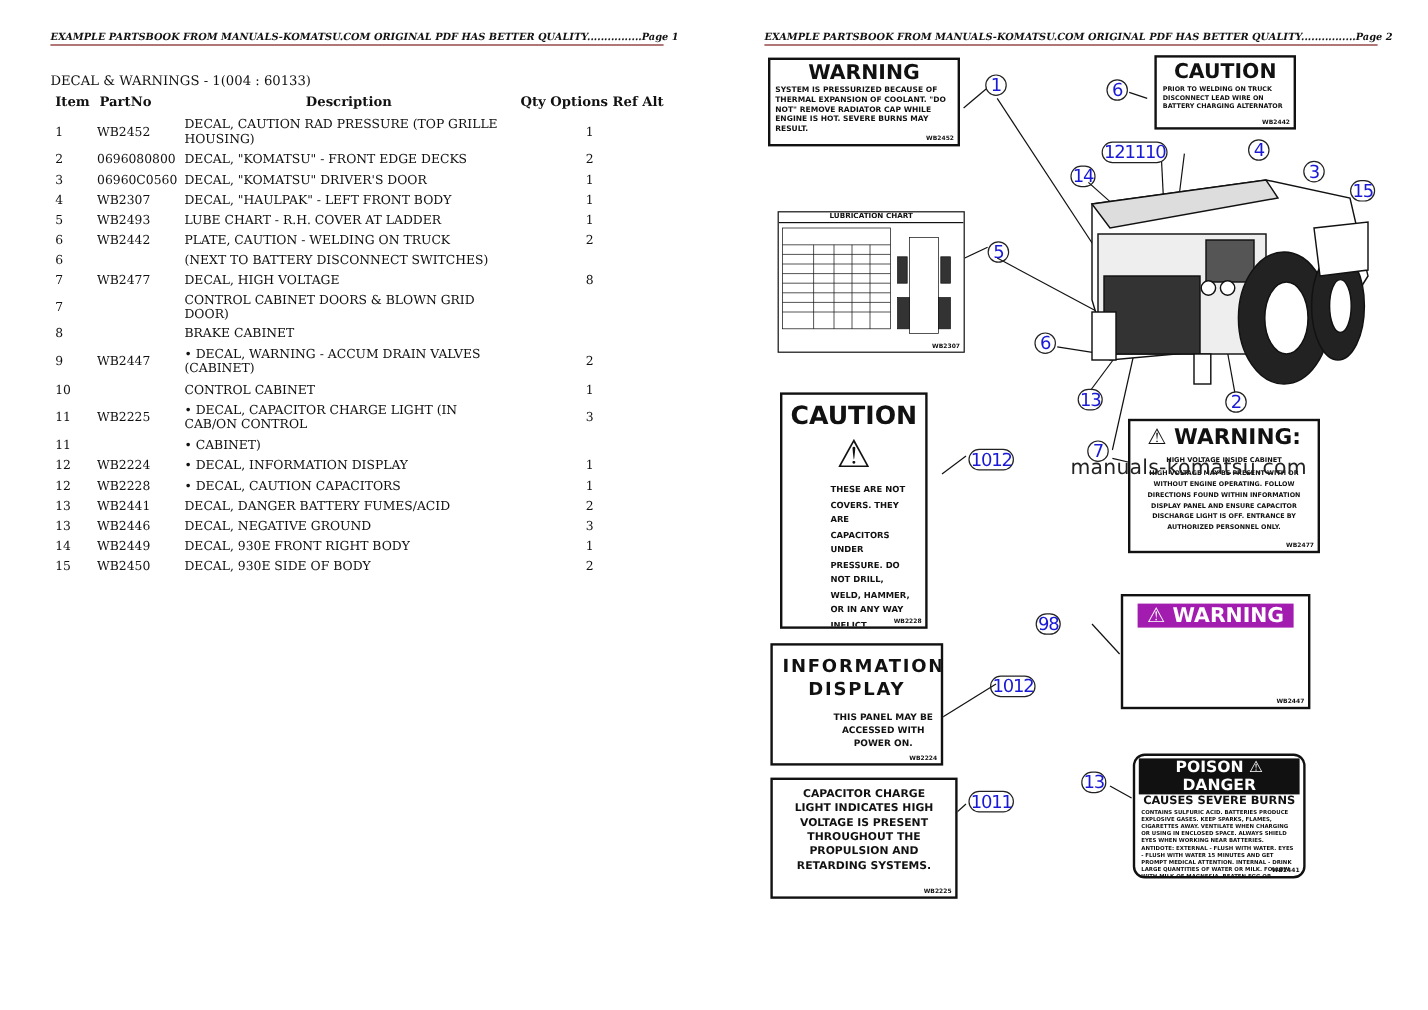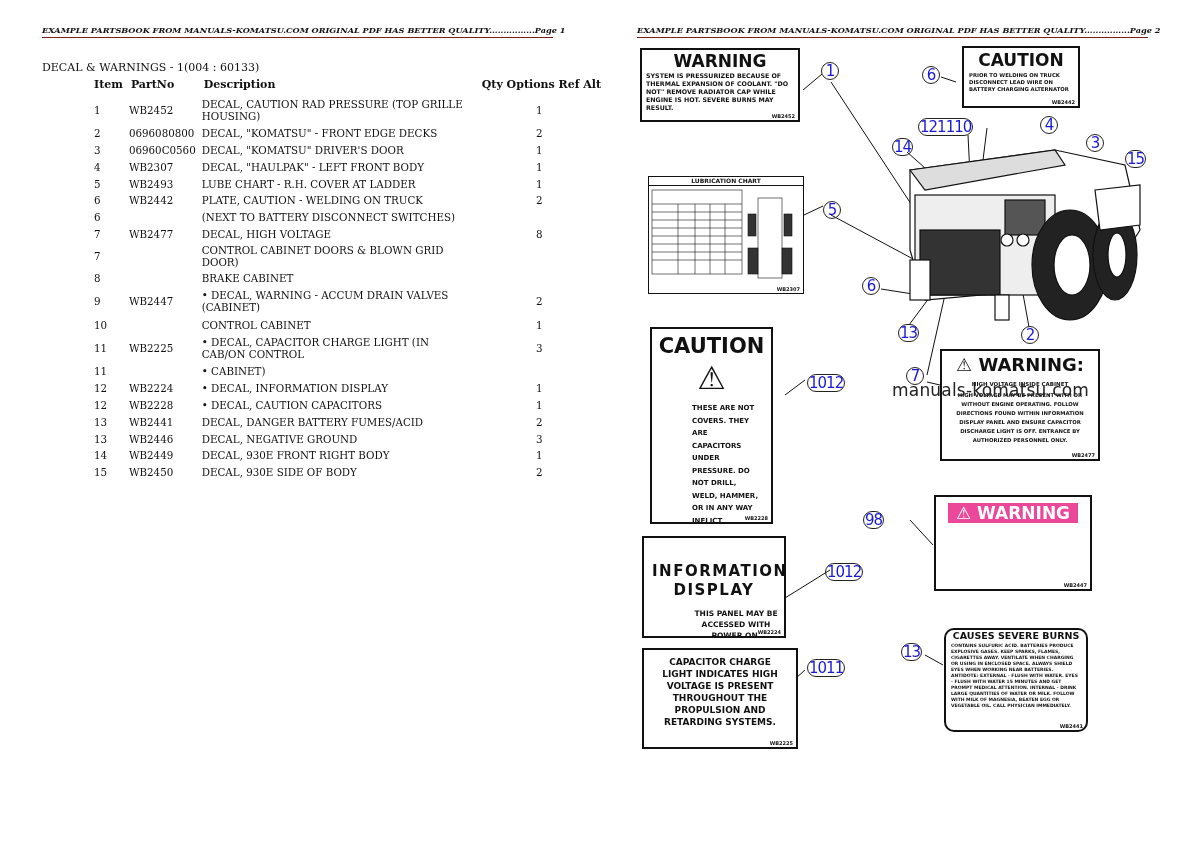--- a/index.html
+++ b/index.html
@@ -6,23 +6,23 @@
   body { width:1190px; height:842px; position:relative; overflow:hidden; font-family:"DejaVu Serif", serif; color:#111; }
   .page { position:absolute; top:0; height:842px; }
   #page1 { left:0; width:595px; }
   #page2 { left:595px; width:595px; }
   .hdr { position:absolute; top:25px; font-family:"DejaVu Serif", serif; font-style:italic; font-weight:bold; font-size:8.2px; text-align:right; border-bottom:1px solid #7f1d1d; padding-bottom:2px; white-space:nowrap; }
   #page1 .hdr { left:42px; width:511px; }
   #page2 .hdr { left:42px; width:511px; }
   .crumbs { position:absolute; left:42px; top:45px; font-size:11px; white-space:nowrap; }
   .crumbs a { color:#1a1ad6; text-decoration:underline; margin-right:4px; cursor:pointer; }
   .subtitle { position:absolute; left:42px; top:61px; font-size:11px; white-space:nowrap; }
-  table.parts { position:absolute; left:42px; top:76px; border-collapse:collapse; font-size:10.3px; width:515px;margin-left:48px; }
+  table.parts { position:absolute; left:42px; top:76px; border-collapse:collapse; font-size:10.3px; width:515px; }
   table.parts th { font-weight:bold; font-size:11px; text-align:left; padding:2px 4px 4px 4px; white-space:nowrap; }
-  table.parts th.desc { text-align:left; }
+  table.parts th.desc { text-align:center; }
   table.parts td { vertical-align:middle; padding:1px 4px; line-height:12.5px; }
   table.parts td.item { width:24px; }
   table.parts td.part { width:64px; white-space:nowrap; padding-left:2px; }
   table.parts td.desc { width:290px; padding-left:2px; }
   table.parts td.qty { width:24px; text-align:center; padding-left:0; }
   table.parts tr { height:16.8px; }
   table.parts tr.tall { height:30px; }
   .decal { position:absolute; border:2px solid #111; background:#fff; box-sizing:border-box; font-family:"DejaVu Sans", sans-serif; color:#111; text-align:center; overflow:hidden; }
   .decal .code { position:absolute; right:3px; bottom:1px; font-size:5px; font-weight:bold; }
   .callout { position:absolute; height:18px; min-width:18px; border:1px solid #222; border-radius:9px; font-family:"DejaVu Sans", sans-serif; font-size:15px; color:#1a1ad6; line-height:17px; text-align:center; background:transparent; padding:0 1px; box-sizing:border-box; letter-spacing:-1px; cursor:pointer; }
@@ -263,36 +263,37 @@
   </div>
 
   <div class="decal" style="left:345px;top:349px;width:160px;height:112px;">
     <div style="font-weight:bold;font-size:18px;line-height:22px;margin-top:3px;"><span>⚠</span> <span>WARNING:</span></div>
     <div style="font-size:5.5px;font-weight:bold;margin-top:5px;">HIGH VOLTAGE INSIDE CABINET</div>
     <div style="font-size:5.3px;line-height:9px;padding:4px 6px;font-weight:bold;">HIGH VOLTAGE MAY BE PRESENT WITH OR WITHOUT ENGINE OPERATING. FOLLOW DIRECTIONS FOUND WITHIN INFORMATION DISPLAY PANEL AND ENSURE CAPACITOR DISCHARGE LIGHT IS OFF. ENTRANCE BY AUTHORIZED PERSONNEL ONLY.</div>
     <span class="code">WB2477</span>
   </div>
 
   <div class="decal" style="left:339px;top:495px;width:158px;height:96px;">
-    <div style="background:#ec4899;color:#fff;font-weight:bold;font-size:17px;line-height:20px;margin:6px 12px 4px 12px;"><span>⚠</span> <span>WARNING</span></div>
+    <div style="background:#a21caf;color:#fff;font-weight:bold;font-size:17px;line-height:20px;margin:6px 12px 4px 12px;"><span>⚠</span> <span>WARNING</span></div>
     <span class="code">WB2447</span>
   </div>
 
   <div class="decal" style="left:47px;top:536px;width:144px;height:102px;">
-    <div style="font-weight:bold;font-size:15px;line-height:19px;letter-spacing:1.5px;margin-top:24px;padding:0 8px;">INFORMATION DISPLAY</div>
+    <div style="font-weight:bold;font-size:15px;line-height:19px;letter-spacing:1.5px;margin-top:8px;padding:0 8px;">INFORMATION DISPLAY</div>
     <div style="font-size:7.5px;line-height:11px;padding:8px 4px 0 4px;font-weight:bold;margin-left:44px;">THIS PANEL MAY BE ACCESSED WITH POWER ON.</div>
     <span class="code">WB2224</span>
   </div>
 
   <div class="decal" style="left:47px;top:648px;width:156px;height:101px;">
     <div style="font-size:9px;line-height:12px;padding:6px 14px;font-weight:bold;">CAPACITOR CHARGE LIGHT INDICATES HIGH VOLTAGE IS PRESENT THROUGHOUT THE PROPULSION AND RETARDING SYSTEMS.</div>
     <span class="code">WB2225</span>
   </div>
 
   <div class="decal" style="left:349px;top:628px;width:144px;height:104px;border-radius:10px;">
+    <div style="background:#111;color:#fff;font-weight:bold;font-size:13px;line-height:15px;margin:2px 3px 0 3px;">POISON ⚠ DANGER</div>
     <div style="font-weight:bold;font-size:9.5px;line-height:12px;">CAUSES SEVERE BURNS</div>
     <div style="font-size:4.5px;line-height:6px;text-align:left;padding:1px 5px;font-weight:bold;">CONTAINS SULFURIC ACID. BATTERIES PRODUCE EXPLOSIVE GASES. KEEP SPARKS, FLAMES, CIGARETTES AWAY. VENTILATE WHEN CHARGING OR USING IN ENCLOSED SPACE. ALWAYS SHIELD EYES WHEN WORKING NEAR BATTERIES. ANTIDOTE: EXTERNAL - FLUSH WITH WATER. EYES - FLUSH WITH WATER 15 MINUTES AND GET PROMPT MEDICAL ATTENTION. INTERNAL - DRINK LARGE QUANTITIES OF WATER OR MILK. FOLLOW WITH MILK OF MAGNESIA, BEATEN EGG OR VEGETABLE OIL. CALL PHYSICIAN IMMEDIATELY.</div>
     <span class="code">WB2441</span>
   </div>
 
   <div class="watermark">manuals-komatsu.com</div>
 
   <div class="callout" style="left:226px;top:62px;">1</div>
   <div class="callout" style="left:327px;top:66px;">6</div>
   <div class="callout" style="left:323px;top:118px;">121110</div>

